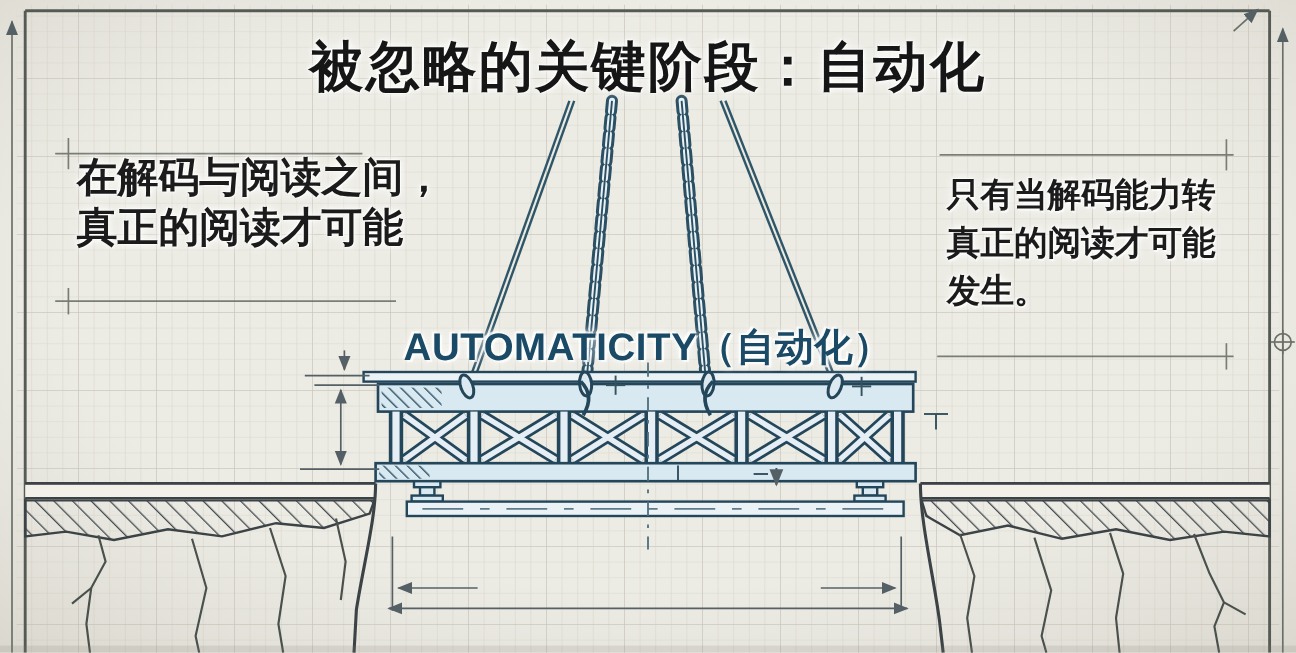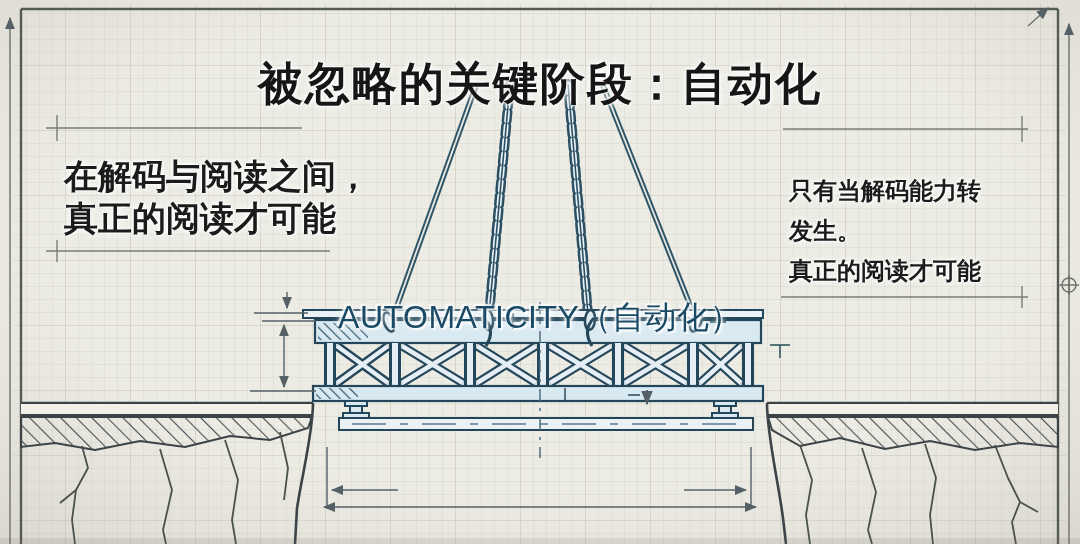--- a/index.html
+++ b/index.html
@@ -4,31 +4,31 @@
 <style>
   html,body{margin:0;padding:0;}
   body{
     width:1080px;height:544px;position:relative;overflow:hidden;
     background:#ecebe4;
     font-family:"Liberation Sans", sans-serif;
   }
   svg.scene{position:absolute;left:0;top:0;}
   .txt{position:absolute;color:#1b1b1b;
     text-shadow:0 0 5px rgba(255,255,255,.95),0 0 10px rgba(255,255,255,.85),
-                1px 1px 0 rgba(255,255,255,.6),-1px -1px 0 rgba(255,255,255,.6);margin-top:28px;}
+                1px 1px 0 rgba(255,255,255,.6),-1px -1px 0 rgba(255,255,255,.6);}
   .title{
     left:0;right:0;top:26px;text-align:center;
     font-size:45px;font-weight:900;letter-spacing:2px;color:#161616;
   }
   .note{font-weight:800;}
   .note-left{left:64px;top:127px;font-size:34px;line-height:42px;}
-  .note-right{left:789px;top:143px;font-size:24px;line-height:40px;}
+  .note-right{left:789px;top:143px;font-size:28px;line-height:40px;}
   .bridge-label{
     left:0;right:0;top:268px;text-align:center;
-    font-size:32px;font-weight:400;color:#1a4a66;letter-spacing:.5px;
+    font-size:32px;font-weight:700;color:#1a4a66;letter-spacing:.5px;
     text-shadow:0 0 5px rgba(255,255,255,.95),0 0 10px rgba(255,255,255,.9),
                 2px 2px 0 rgba(255,255,255,.7),-2px -2px 0 rgba(255,255,255,.7);
   }
   .note div{display:block;}
 </style>
 </head>
 <body>
 
 <svg class="scene" width="1080" height="544" viewBox="0 0 1080 544">
   <defs>
@@ -251,17 +251,17 @@
 
 <div class="txt title">被忽略的关键阶段：自动化</div>
 
 <div class="txt note note-left">
   <div>在解码与阅读之间，</div>
   <div>真正的阅读才可能</div>
 </div>
 
 <div class="txt note note-right">
   <div>只有当解码能力转</div>
+  <div>真正的阅读才可能</div>
   <div>发生。</div>
-  <div>真正的阅读才可能</div>
 </div>
 
 <div class="txt bridge-label">AUTOMATICITY（自动化）</div>
 
 </body></html>

